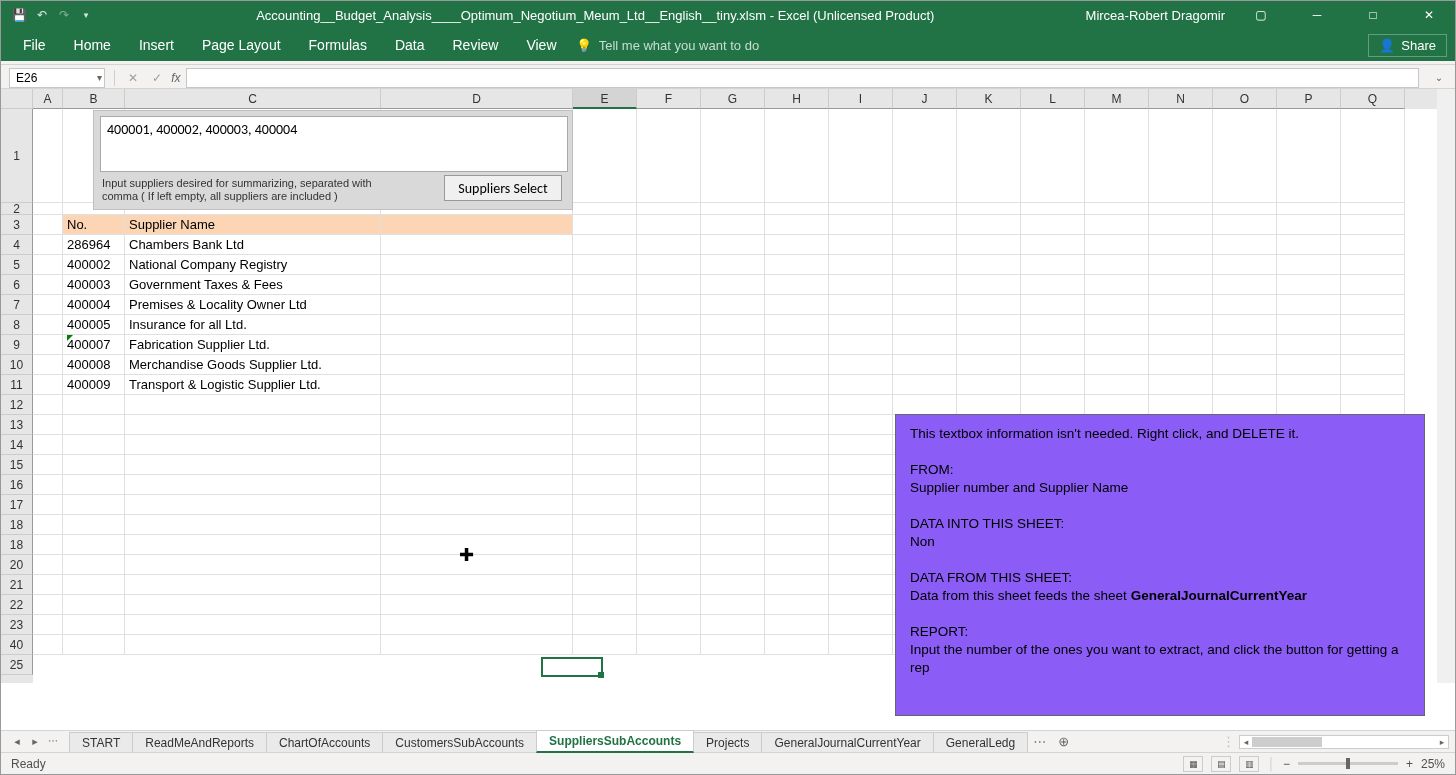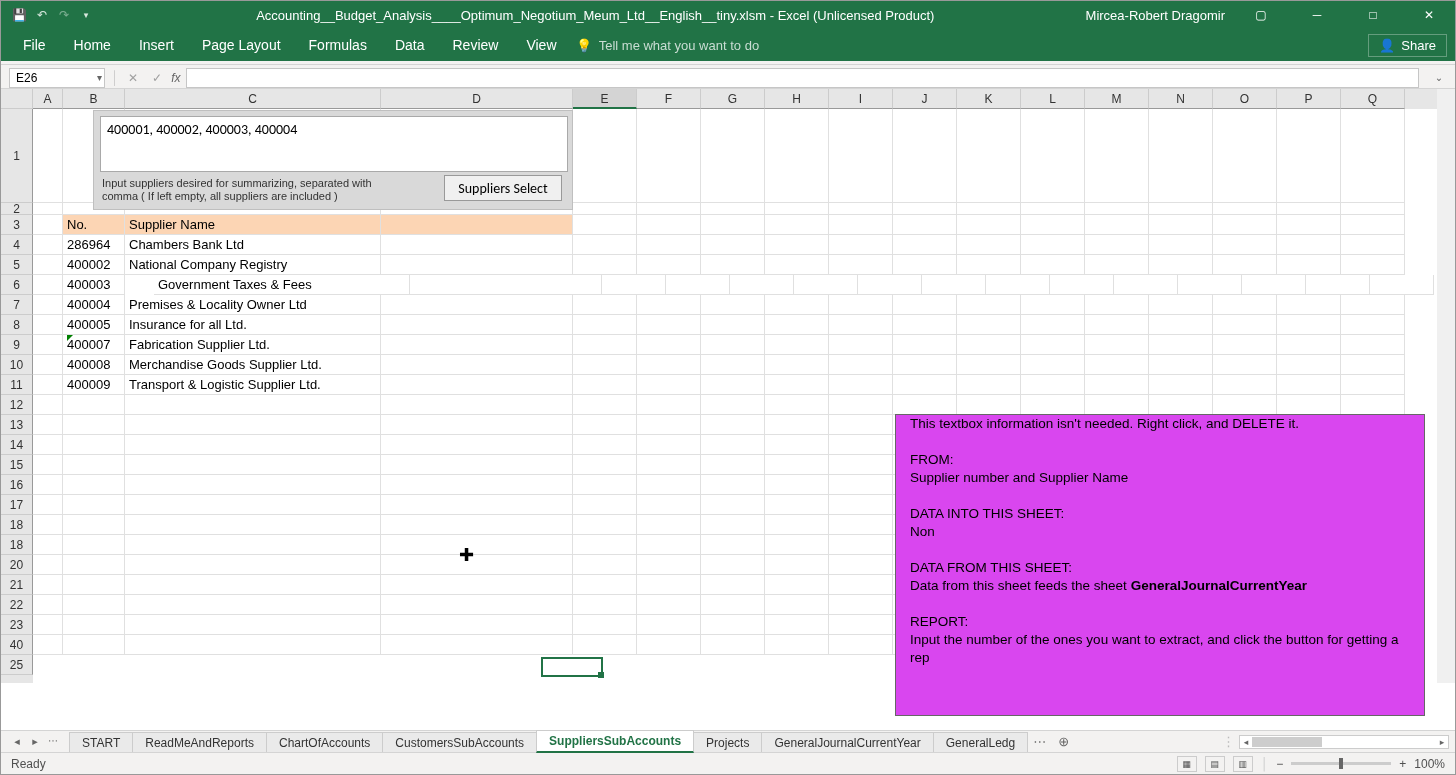--- a/index.html
+++ b/index.html
@@ -48,21 +48,21 @@
 .hdr-row .cell { background:#fcd5b4; }
 .vscroll { position:absolute; right:0; top:0; bottom:0; width:18px; background:#f0f0f0;}
 
 
 .input-panel { position:absolute; top:21px; left:92px; width: 480px; height:100px; background: #d9d9d9; border:1px solid #bfbfbf; z-index:3;}
 .input-panel textarea { position:absolute; top:5px; left:6px; width: 468px; height:56px; resize:none; font-family: Calibri, sans-serif; font-size:14px; padding:4px 6px; border:1px solid #a9a9a9; background:#fff;}
 .input-panel .hint { position:absolute; bottom:6px; left:8px; width: 280px; font-size:11px; color:#333; font-family: Tahoma, sans-serif; line-height:13px;}
 .input-panel button { position:absolute; right:10px; bottom:8px; width:118px; height:26px; font-size:14px; font-family: Calibri,sans-serif; background:#f0f0f0; border:1px solid #999; cursor:pointer;}
 
 
-.info-box { position:absolute; top: 413px; left: 894px; width: 530px; height: 302px; background: #d946ef; border:1px solid #666; padding: 0 14px; font-size: 13.5px; line-height:18px; font-family: Calibri, sans-serif; overflow:hidden; z-index:2;}
+.info-box { position:absolute; top: 413px; left: 894px; width: 530px; height: 302px; background: #8b5cf6; border:1px solid #666; padding: 10px 14px; font-size: 13.5px; line-height:18px; font-family: Calibri, sans-serif; overflow:hidden; z-index:2;}
 
 
 .sheet-bar { position:absolute; bottom:22px; left:0; right:0; height:22px; background:#f3f2f1; border-top:1px solid #d4d4d4; display:flex; align-items:center;}
 .sheet-nav { display:flex; gap:2px; padding: 0 8px; color:#666;}
 .sheet-nav span { width:16px; text-align:center; font-size:11px; cursor:pointer;}
 .sheet-tabs { display:flex; align-items:flex-end; height:22px;}
 .sheet-tab { padding: 3px 12px; font-size:12px; background:#eaeaea; border:1px solid #ccc; border-bottom:none; margin-right:-1px; cursor:pointer; color:#333; position:relative;}
 .sheet-tab.active { background:#fff; border-bottom: 2px solid #217346; font-weight:bold; color:#217346; z-index:1;}
 .sheet-more { padding: 0 6px; color:#666;}
 .hscroll-area { flex:1; display:flex; align-items:center; justify-content:flex-end; padding-right:6px;}
@@ -283,21 +283,21 @@
         <div class="cell " style="width: 64px;"></div>
         <div class="cell " style="width: 64px;"></div>
         <div class="cell " style="width: 64px;"></div>
         <div class="cell " style="width: 64px;"></div>
         <div class="cell " style="width: 64px;"></div>
         <div class="cell " style="width: 64px;"></div>
       </div>
       <div class="cell-row " style="height: 20px;">
         <div class="cell " style="width: 30px;"></div>
         <div class="cell " style="width: 62px;">400003</div>
-        <div class="cell " style="width: 256px; margin-left: 29px;">Government Taxes &amp; Fees</div>
+        <div class="cell " style="width: 256px;">Government Taxes &amp; Fees</div>
         <div class="cell " style="width: 192px;"></div>
         <div class="cell " style="width: 64px;"></div>
         <div class="cell " style="width: 64px;"></div>
         <div class="cell " style="width: 64px;"></div>
         <div class="cell " style="width: 64px;"></div>
         <div class="cell " style="width: 64px;"></div>
         <div class="cell " style="width: 64px;"></div>
         <div class="cell " style="width: 64px;"></div>
         <div class="cell " style="width: 64px;"></div>
         <div class="cell " style="width: 64px;"></div>
@@ -708,15 +708,15 @@
   <div class="status-right">
     <div class="view-btn">▦</div>
     <div class="view-btn">▤</div>
     <div class="view-btn">▥</div>
     <span style="color:#ccc">│</span>
     <span>−</span>
     <div class="zoom-slider">
         <div class="zoom-handle"></div>
       </div>
     <span>+</span>
-    <span>100%</span>
+    <span>25%</span>
   </div>
 </div>
 
 </body></html>

